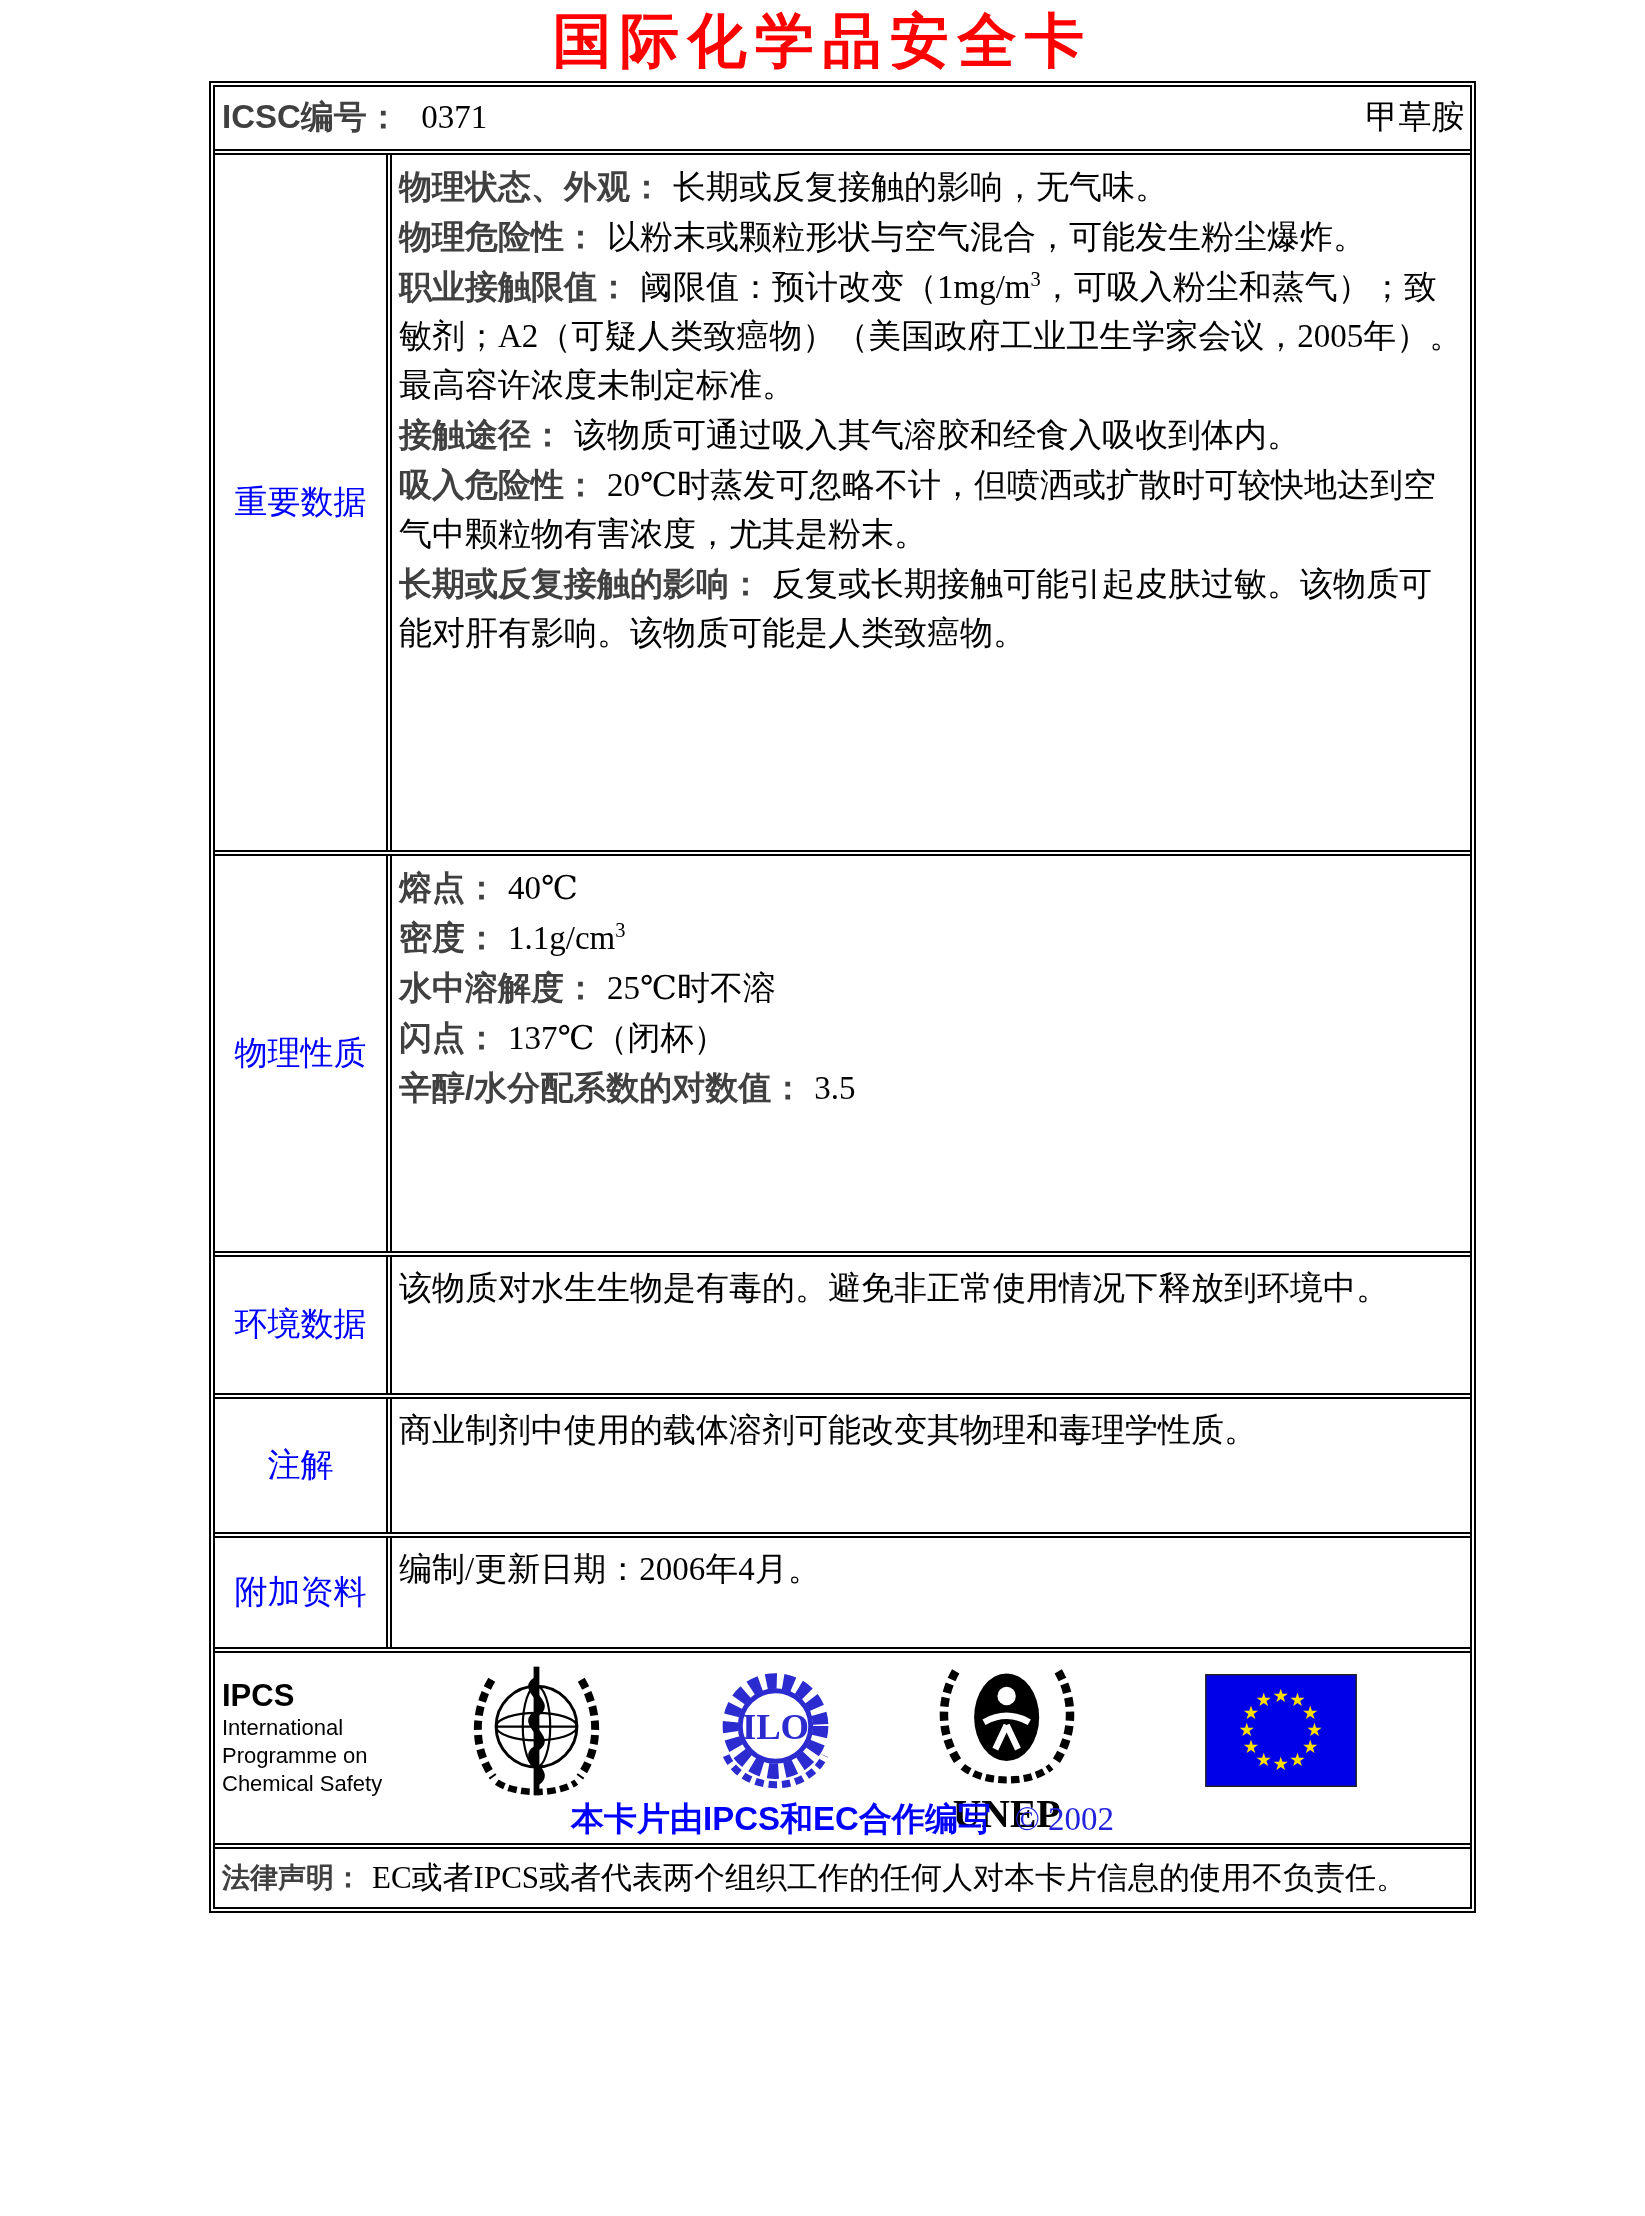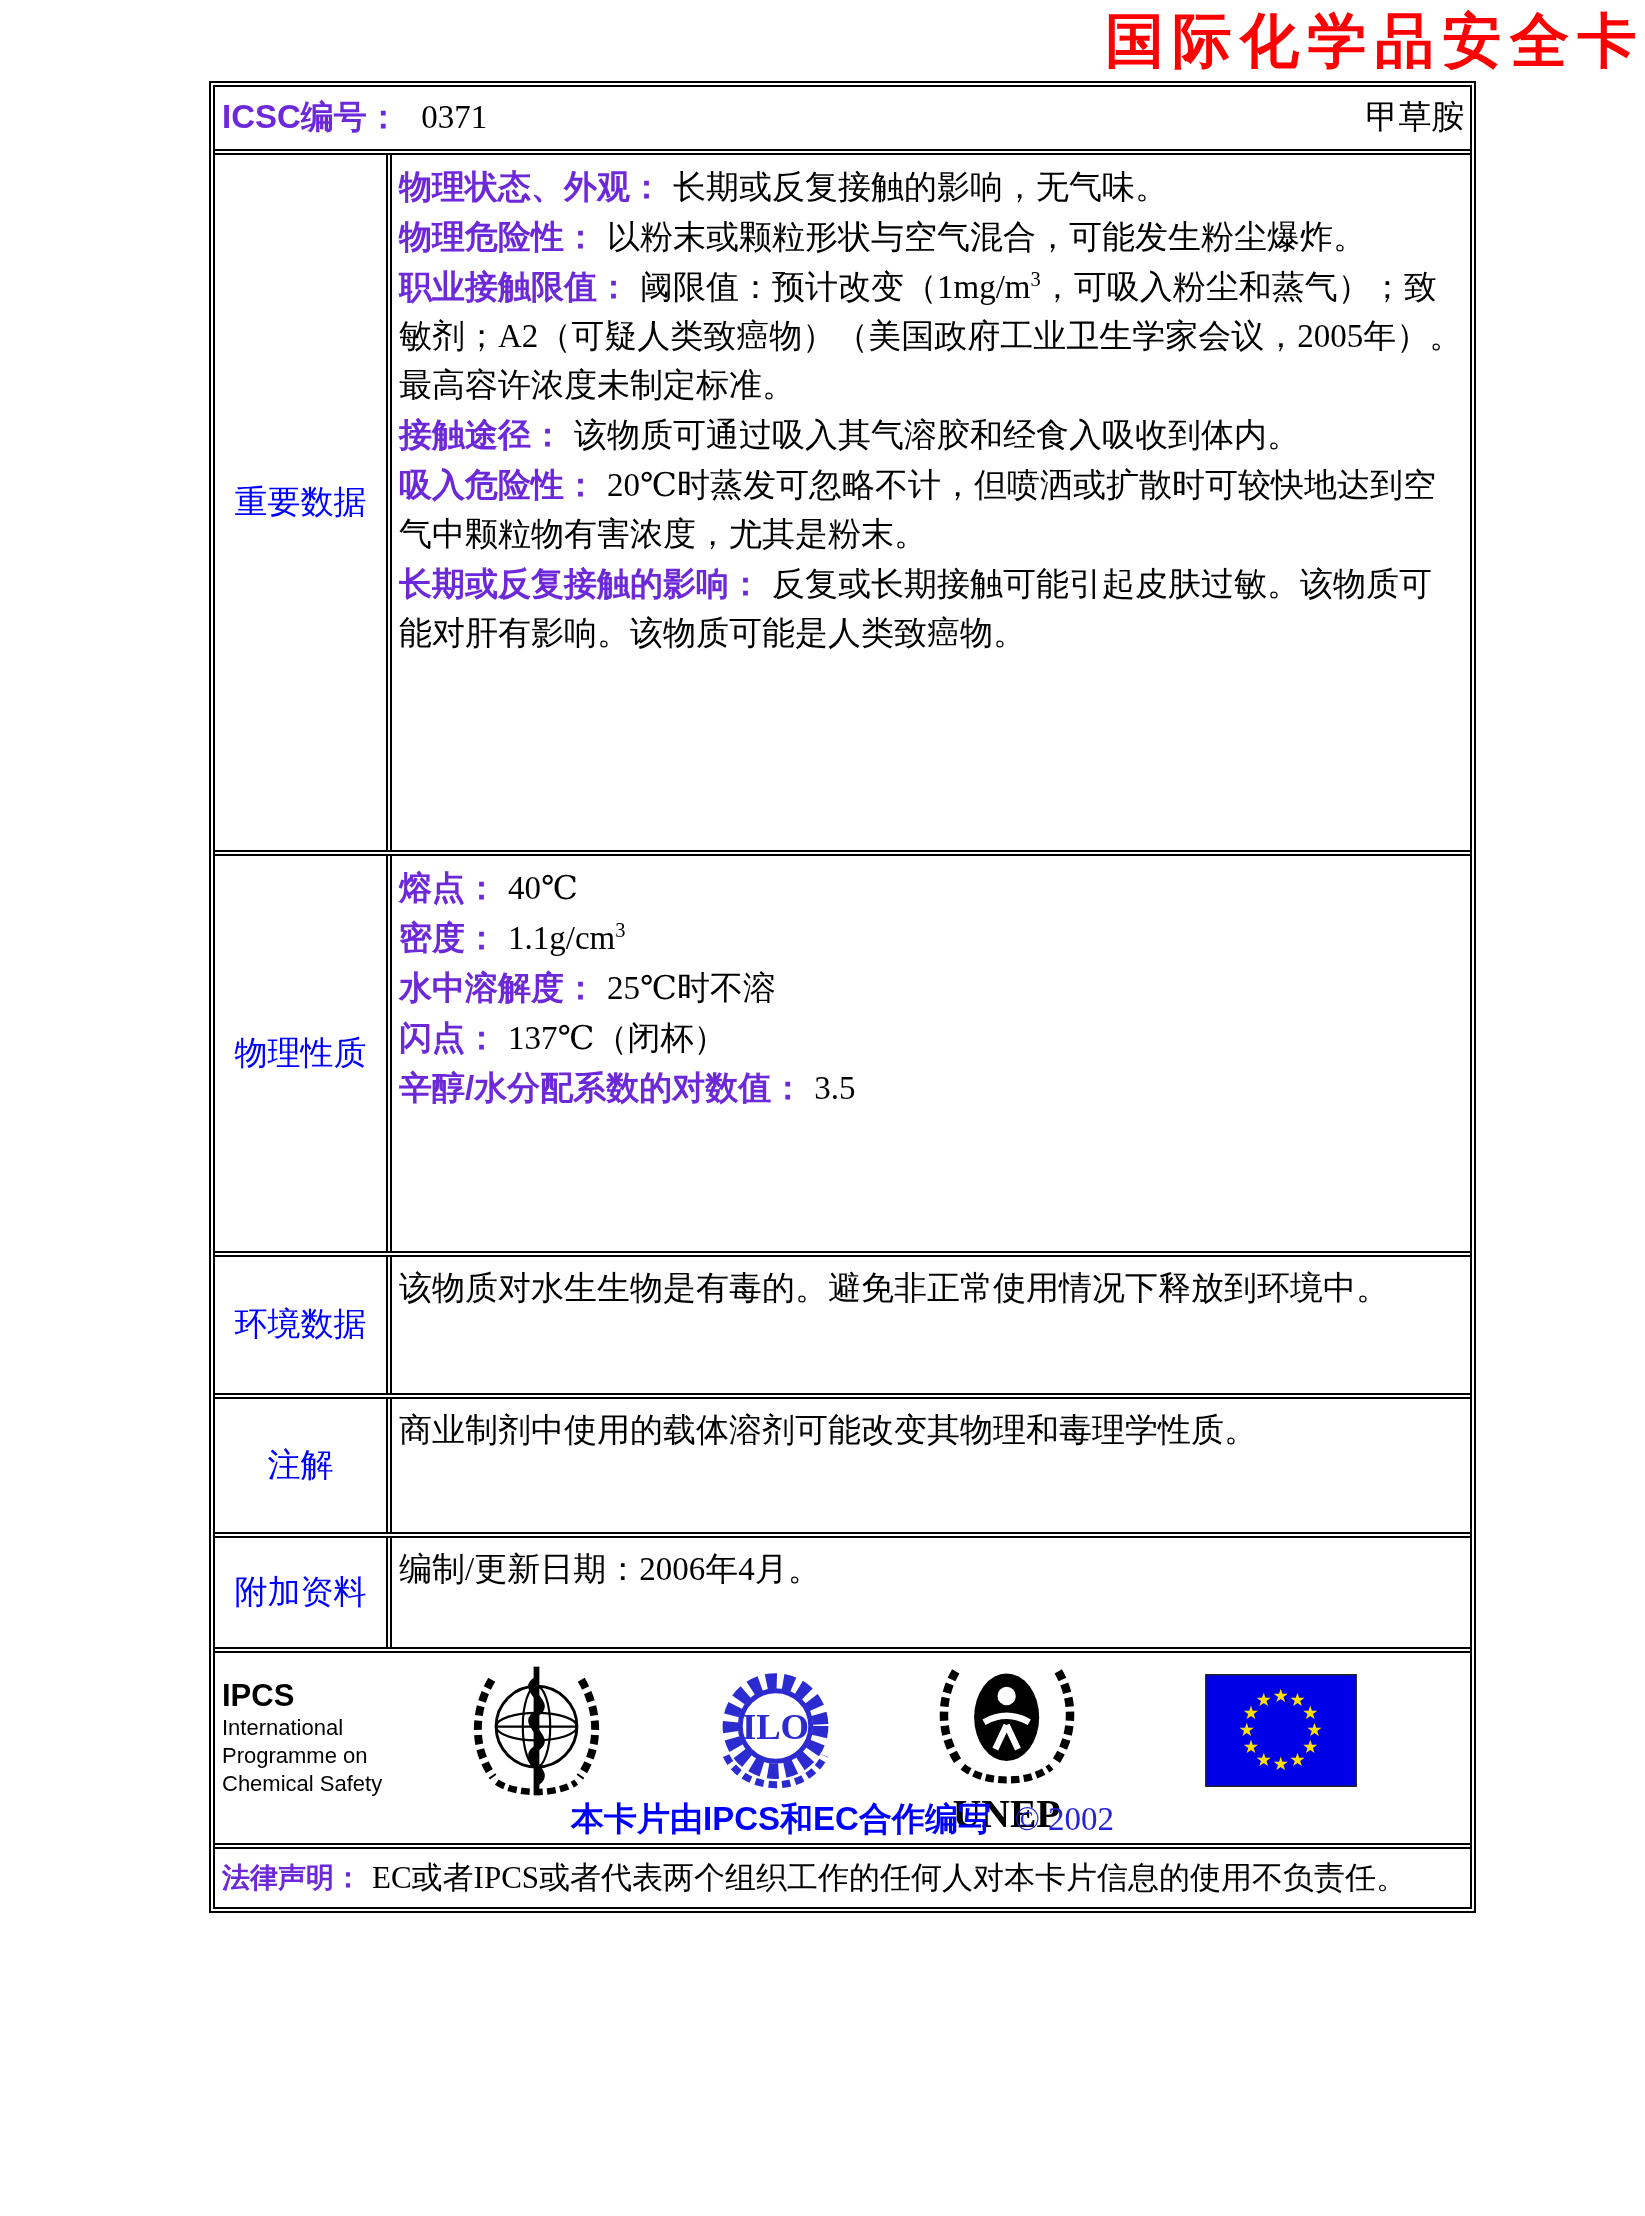--- a/index.html
+++ b/index.html
@@ -7,21 +7,21 @@
     background: #ffffff;
     width: 1645px; height: 2216px;
     font-family: "Liberation Serif", "DejaVu Serif", serif;
     color: #000;
   }
   .page { position: relative; width: 1645px; height: 2216px; overflow: hidden; }
 
   
   .page-title {
     margin: 7px 0 5.6px 0;
-    text-align: right;
+    text-align: center;
     color: #ff0000;
     font-family: "DejaVu Sans", "Liberation Sans", sans-serif;
     font-weight: 700;
     font-size: 59px;
     letter-spacing: 8.5px;
     line-height: 68px;
   }
 
   
   .card {
@@ -46,21 +46,21 @@
     padding: 19px;
   }
   .content-cell {
     flex: 1 1 auto;
     padding: 7px 5.6px 7px 7px;
     font-size: 33px;
     line-height: 49px;
   }
 
   .inline-label {
-    color: #6d28d9;
+    color: #404040;
     font-family: "Liberation Sans", "DejaVu Sans", sans-serif;
     font-weight: 700;
     margin-right: 10px;
   }
   sup { font-size: 0.62em; line-height: 0; }
 
   
   .row-icsc   { min-height: 62px; align-items: center; padding: 0 4.2px 0 7px; font-size: 33px; }
   .row-icsc .spacer { flex: 1 1 auto; }
   .icsc-number { margin-left: 11.3px; }

